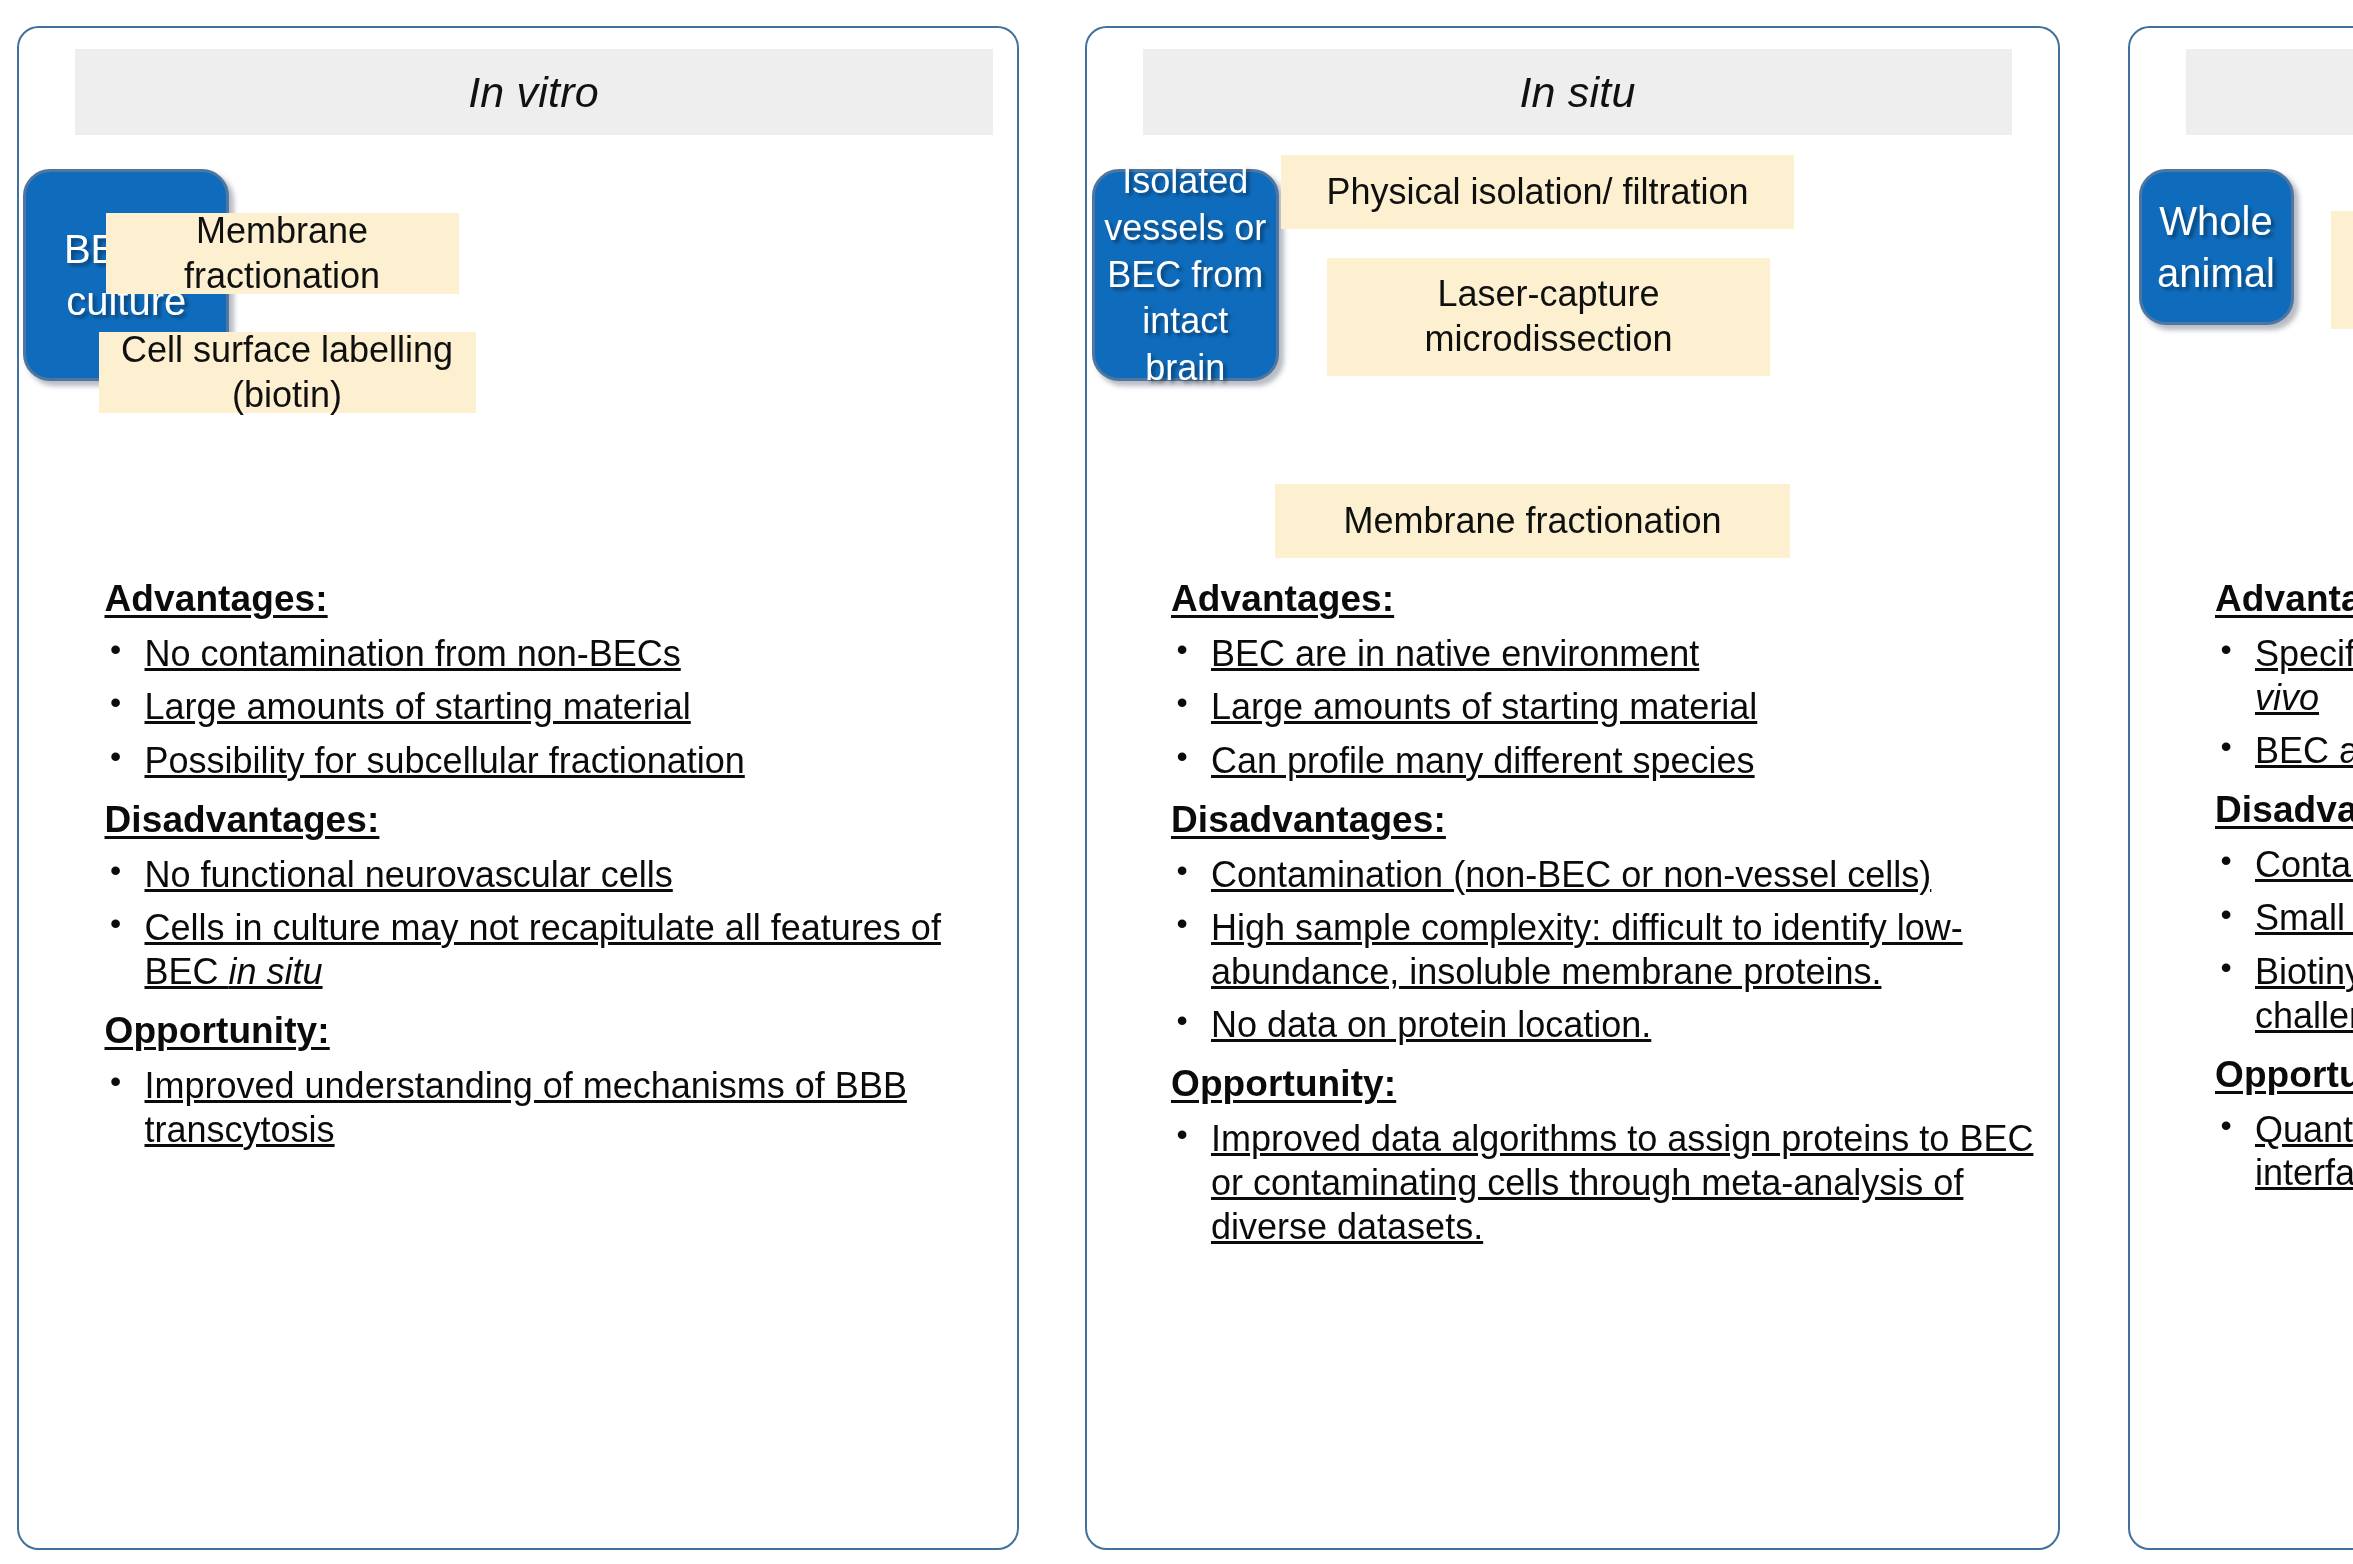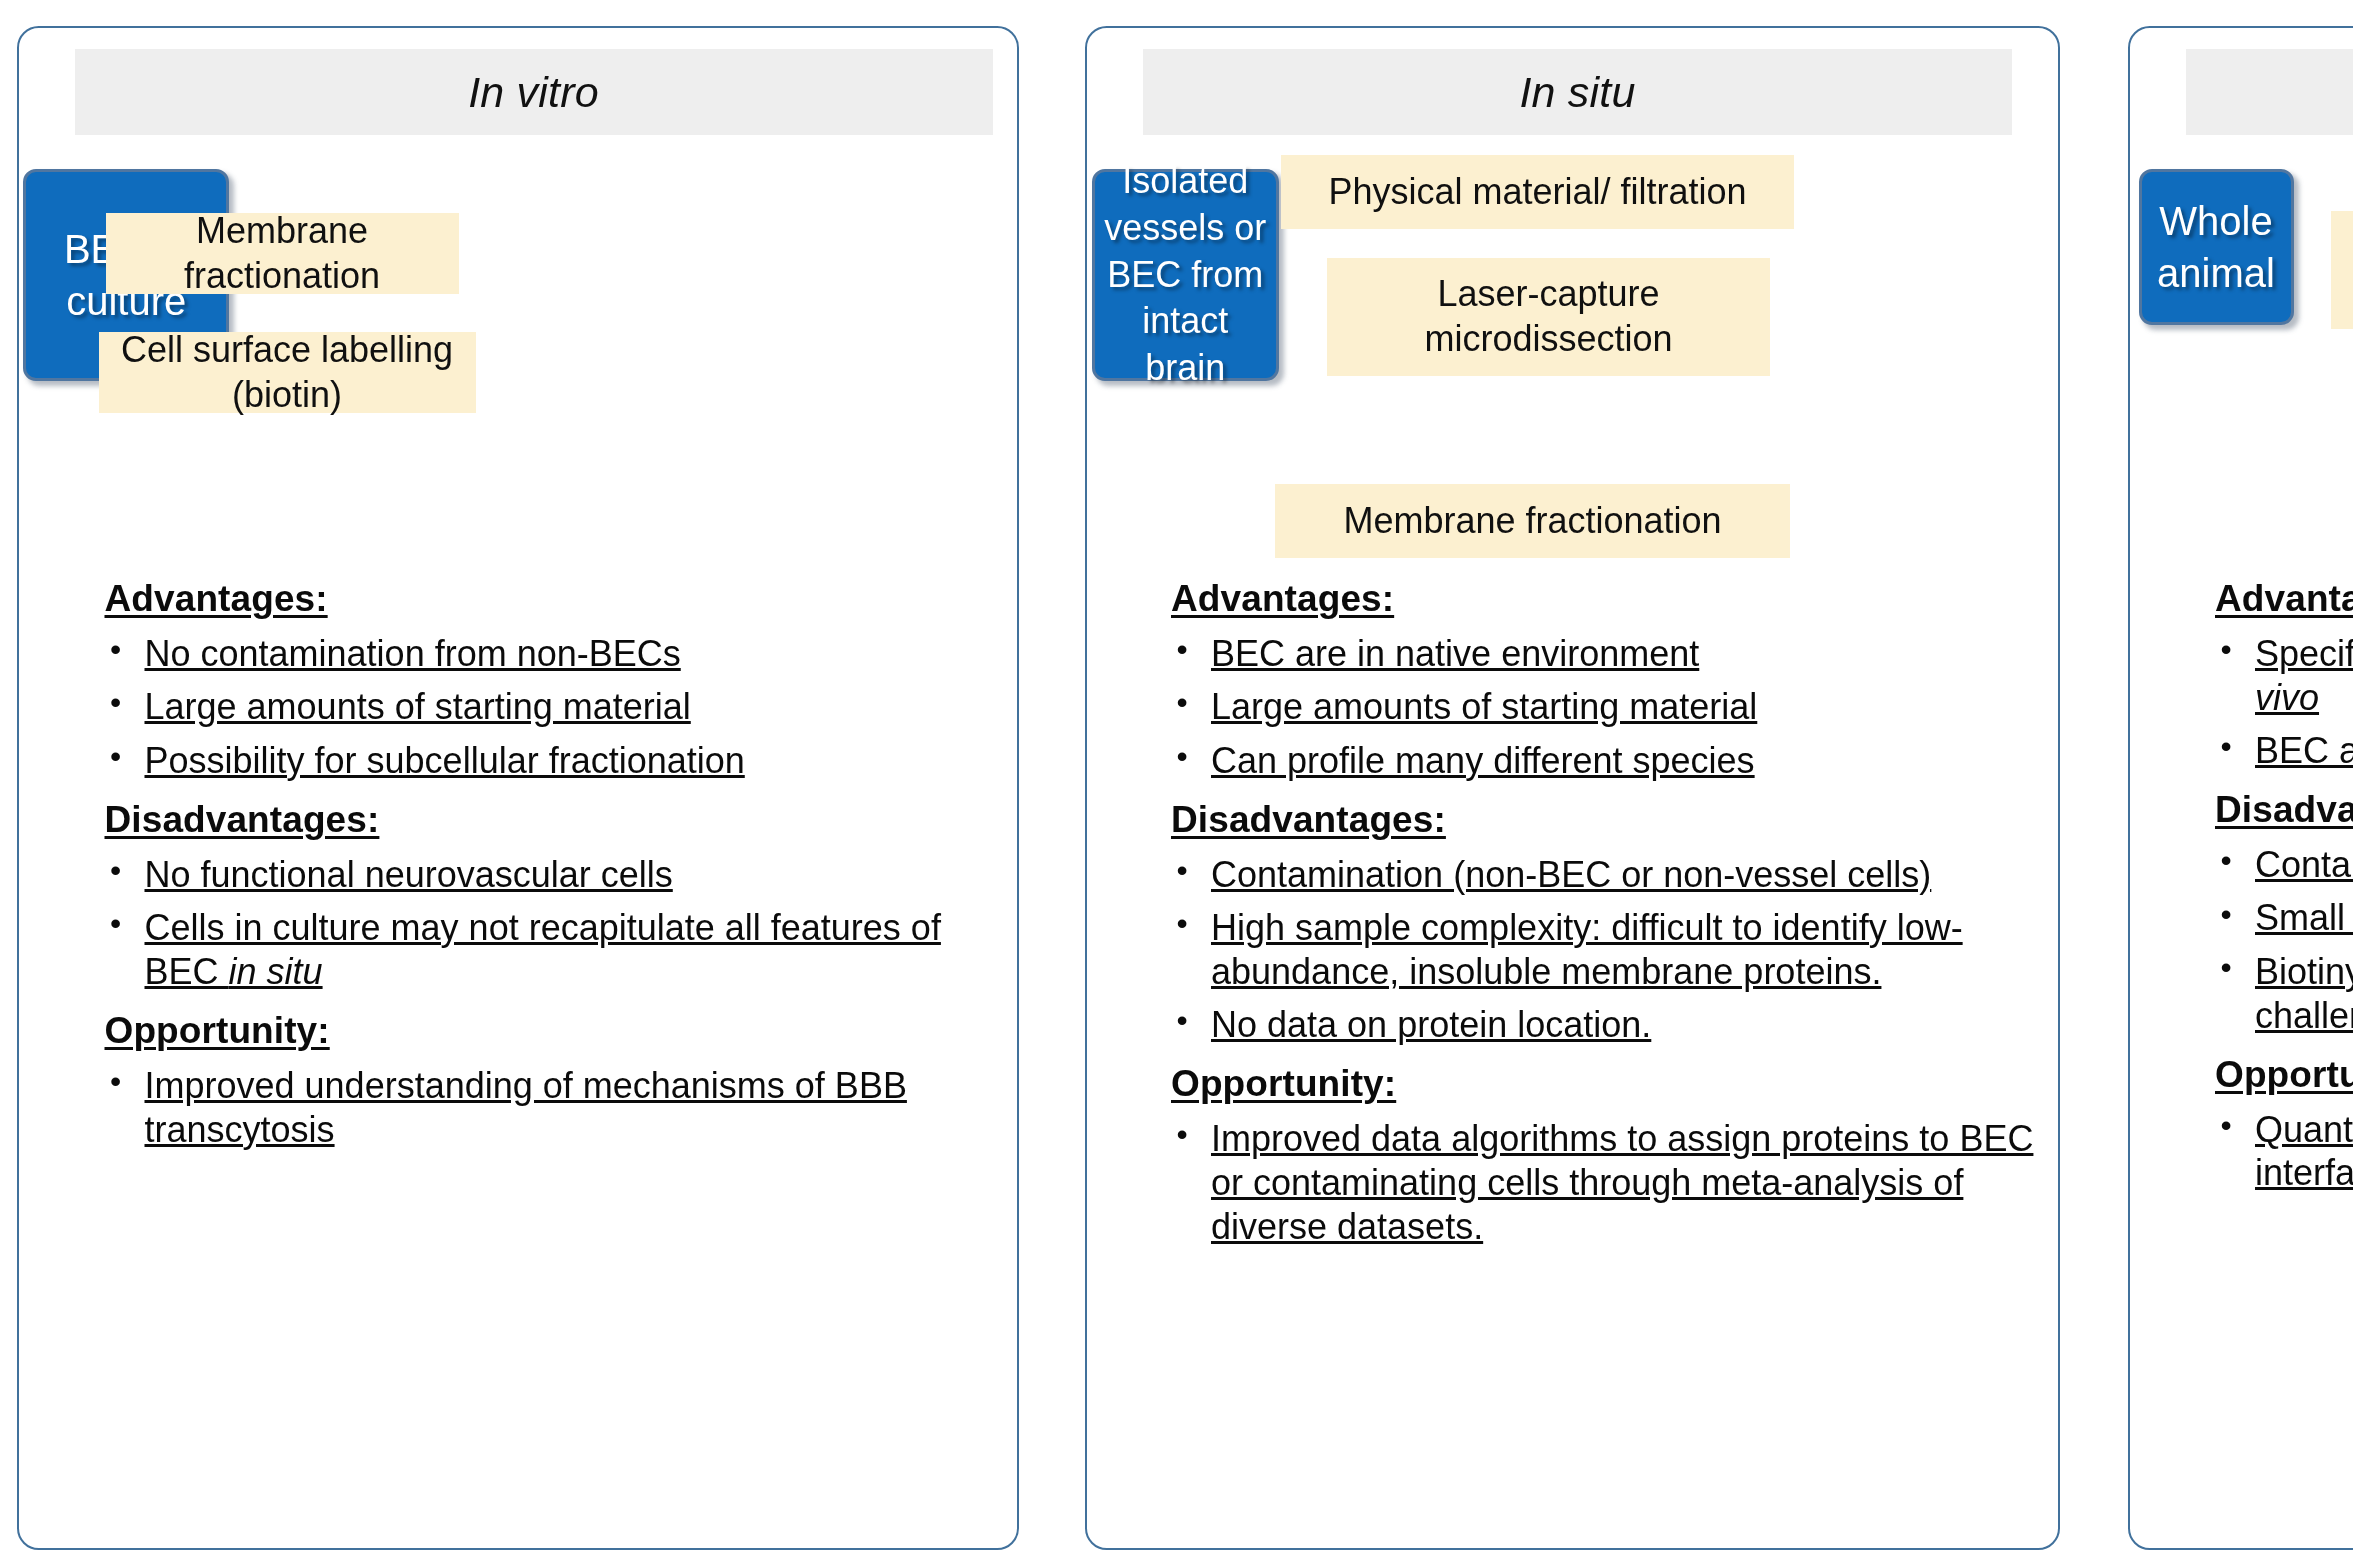--- a/index.html
+++ b/index.html
@@ -17,21 +17,21 @@
   .hdr-band{position:absolute;background:#EEEEEE;display:flex;
             align-items:center;justify-content:center;}
   .hdr-title{font-style:italic;font-size:43px;color:#111111;letter-spacing:0.2px;
              font-family:"Liberation Sans","DejaVu Sans",sans-serif;}
   #panel-0 .hdr-band{left:56px;top:21px;width:918px;height:86px;}
   #panel-1 .hdr-band{left:56px;top:21px;width:869px;height:86px;}
   #panel-2 .hdr-band{left:56px;top:21px;width:873px;height:86px;}
 
   
   .blue-box{position:absolute;background:#0F6CBD;border:3.3px solid #5076A0;
-            border-radius:13px;box-sizing:border-box;
+            border-radius:27px;box-sizing:border-box;
             display:flex;align-items:center;justify-content:center;text-align:center;
             color:#ffffff;font-size:40px;line-height:1.30;padding:4.7px 7.5px;
             text-shadow:3.3px 3.3px 3.8px rgba(0,0,0,.38);
             box-shadow:4.2px 4.2px 5.6px rgba(80,95,115,.42);}
 
   
   .cream{position:absolute;background:#FCF0D0;box-sizing:border-box;
          display:flex;align-items:center;justify-content:center;text-align:center;
          color:#101010;font-size:36px;line-height:1.24;padding:2.8px 6.6px;
          font-stretch:condensed;}
@@ -87,21 +87,21 @@
 </div>
 
 <div class="panel" id="panel-1">
 
   <div class="hdr-band">
     <span class="hdr-title">In situ</span>
   </div>
 
   <div class="blue-box" style="left:4.7px;top:141px;width:187px;height:212px;font-size:36px;">Isolated vessels or BEC from intact brain</div>
 
-  <div class="cream" style="left:194px;top:127px;width:513px;height:74px;">Physical material/ filtration</div>
+  <div class="cream" style="left:194px;top:127px;width:513px;height:74px;">Physical isolation/ filtration</div>
 
   <div class="cream" style="left:240px;top:230px;width:443px;height:118px;">Laser-capture microdissection</div>
 
 
   <div class="cream" style="left:188px;top:456px;width:515px;height:74px;">Membrane fractionation</div>
 
   <div class="body-block" style="left:84px;top:550px;width:866px;">
     <div class="sec-head">Advantages:</div>
     <ul class="blist">
       <li>BEC are in native environment</li>

